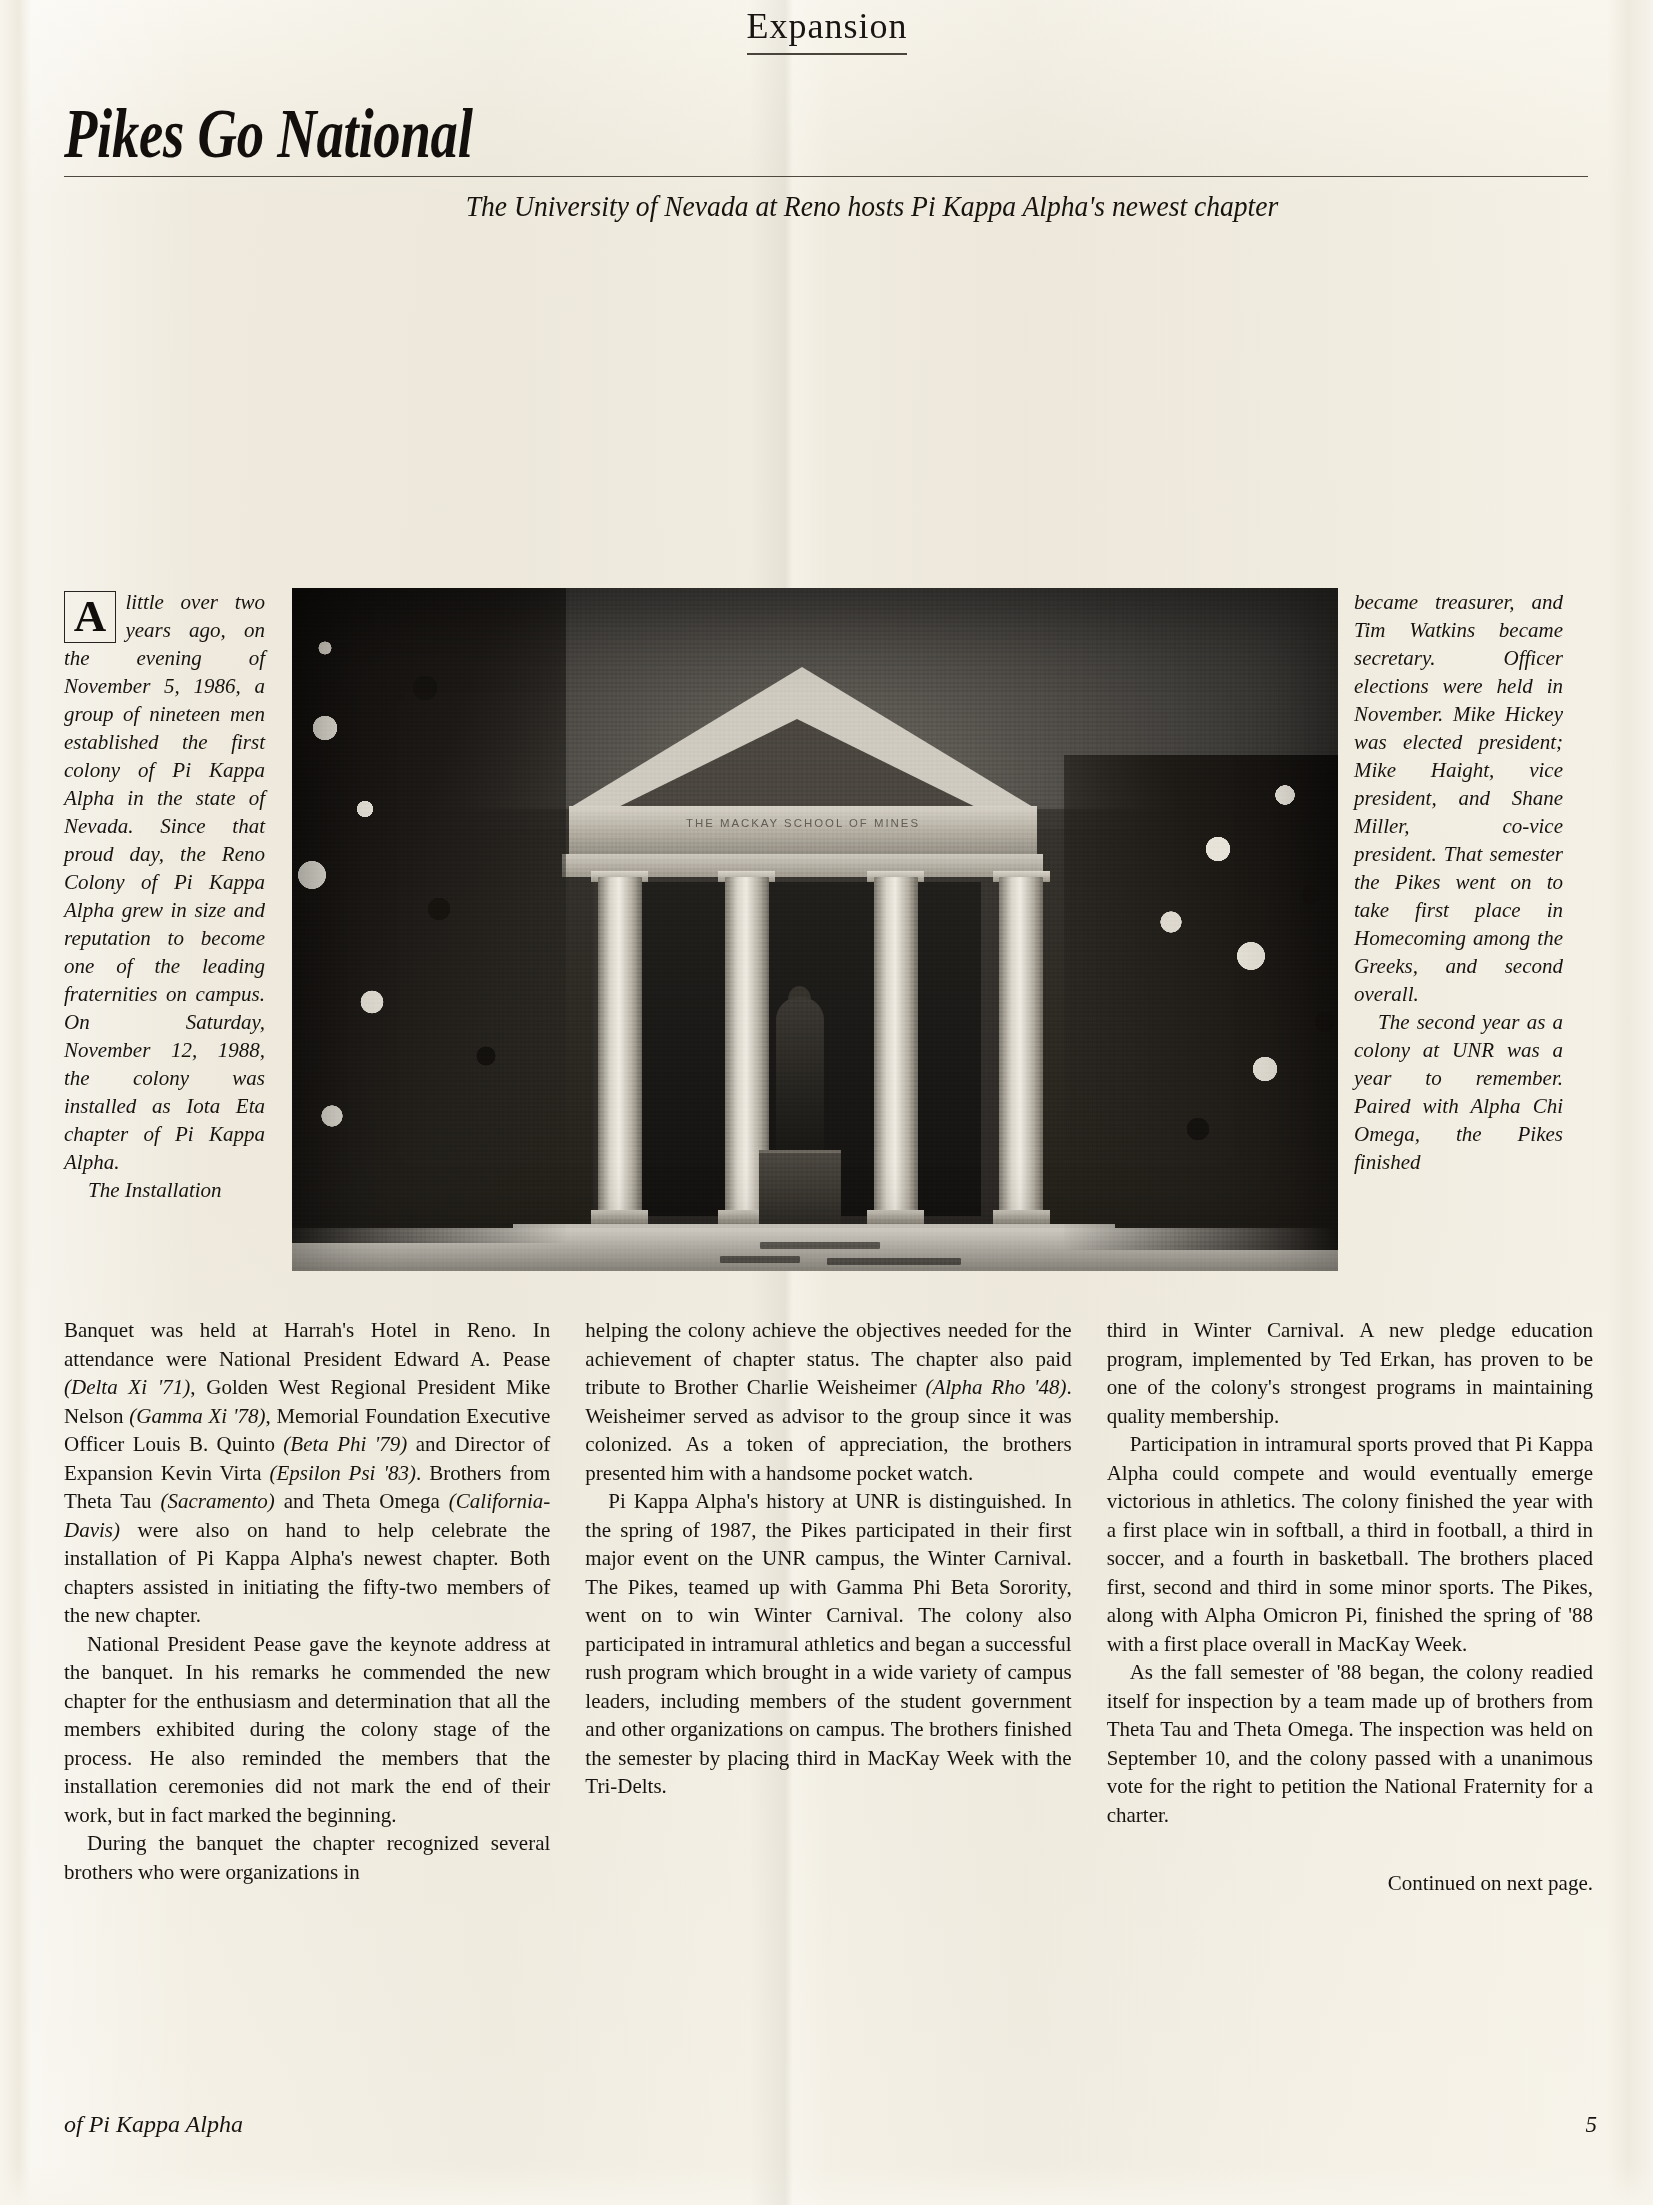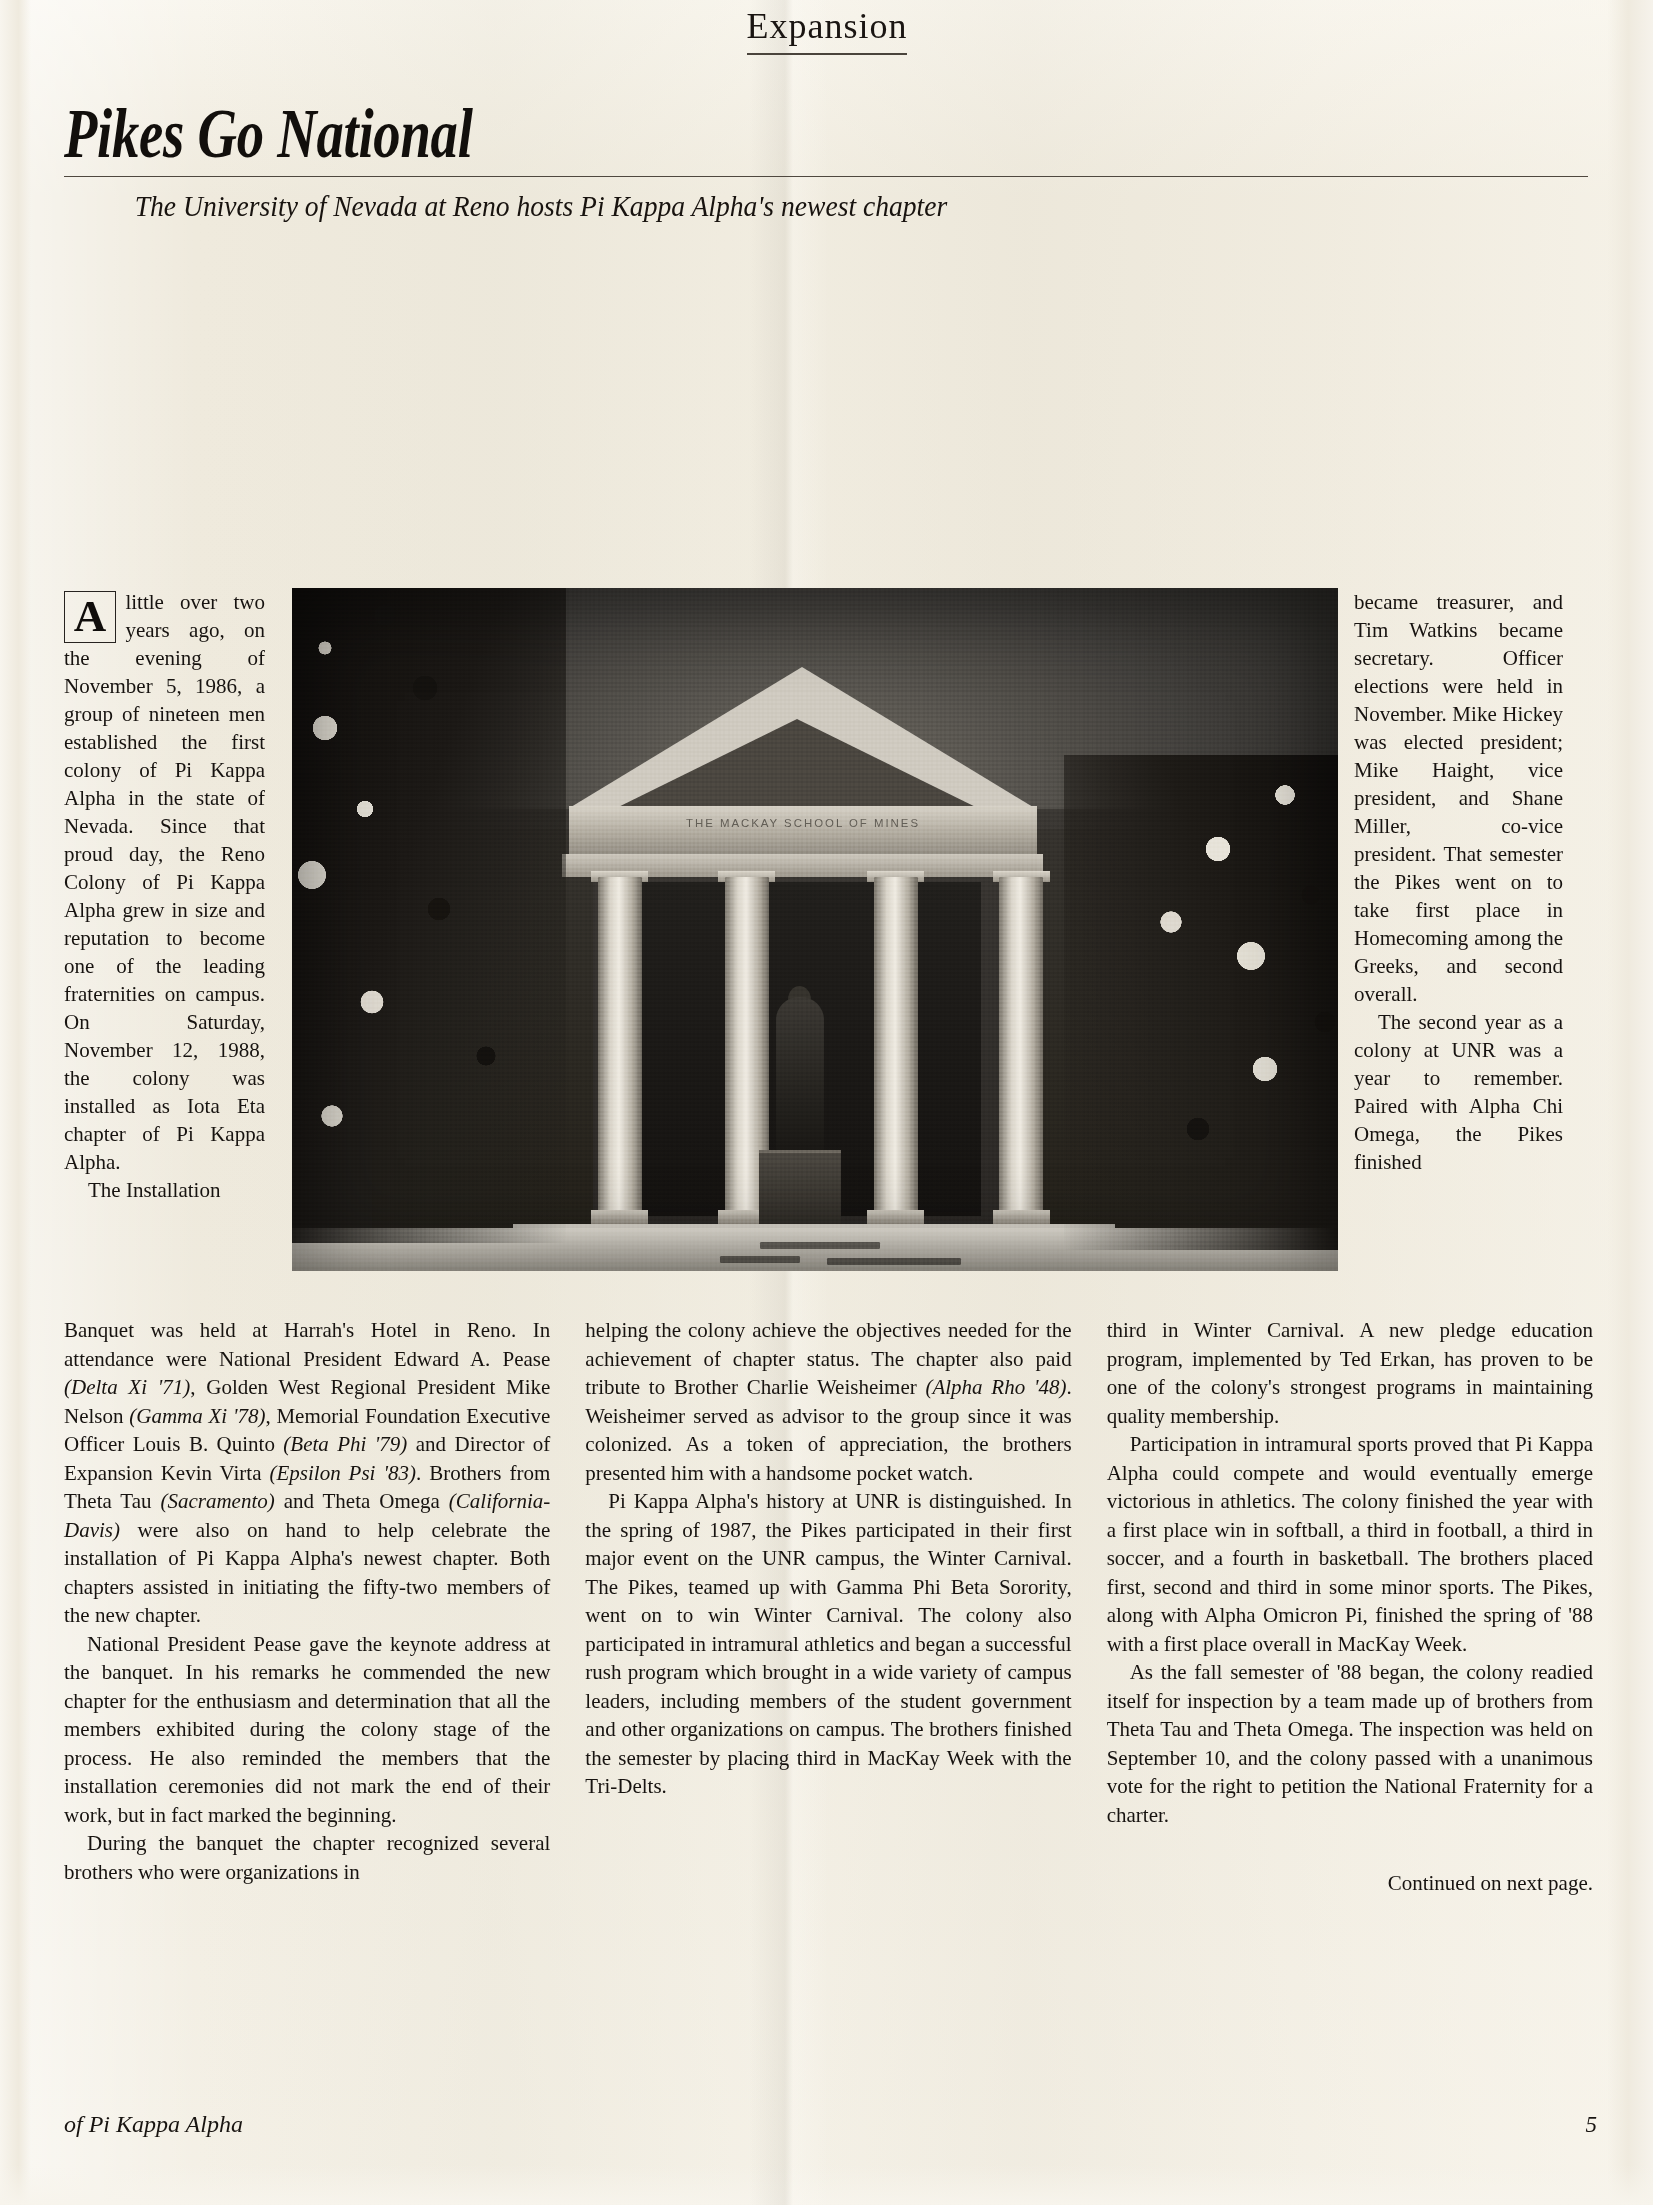--- a/index.html
+++ b/index.html
@@ -75,21 +75,21 @@
     width: 1524px;
     height: 1.3px;
     background: #4f483f;
   }
 
   .deck {
     position: absolute;
     left: 64px;
     right: 44px;
     top: 189px;
-    text-align: left;
+    text-align: center;
     font-family: "Liberation Serif", "DejaVu Serif", serif;
     font-style: italic;
     font-size: 30px;
     color: #18130f;
     white-space: nowrap;
   }
   .deck span { display: inline-block; transform: scaleX(0.92); transform-origin: right center;}
 
   
   .photo {
@@ -257,21 +257,21 @@
     top: 588px;
     font-size: 21px;
     line-height: 28px;
     text-align: justify;
     text-justify: inter-word;
     color: #171310;
     hyphens: manual;
   }
   .sidecol.left  { left: 64px;  width: 201px; }
   .sidecol.right { left: 1354px; width: 209px; }
-  .sidecol p { margin: 0; }
+  .sidecol p { margin: 0; font-style: italic; }
   .sidecol p.indent { text-indent: 24px; }
   .sidecol p:last-child { text-align: justify; }
 
   .dropcap {
     float: left;
     width: 52px; height: 52px;
     margin: 2.7px 9.4px 0 0;
     border: 1.3px solid #272320;
     box-sizing: border-box;
     font-family: "Liberation Serif", "DejaVu Serif", serif;

